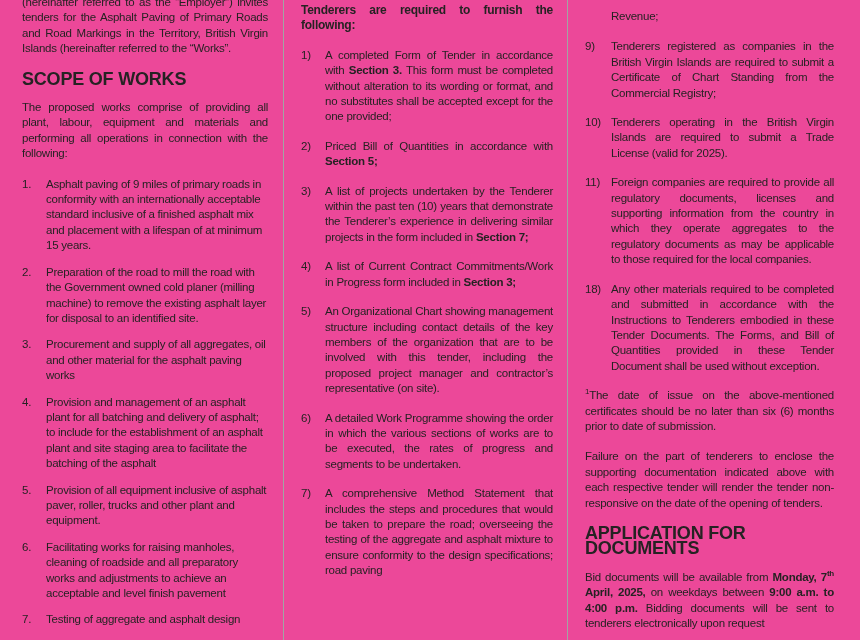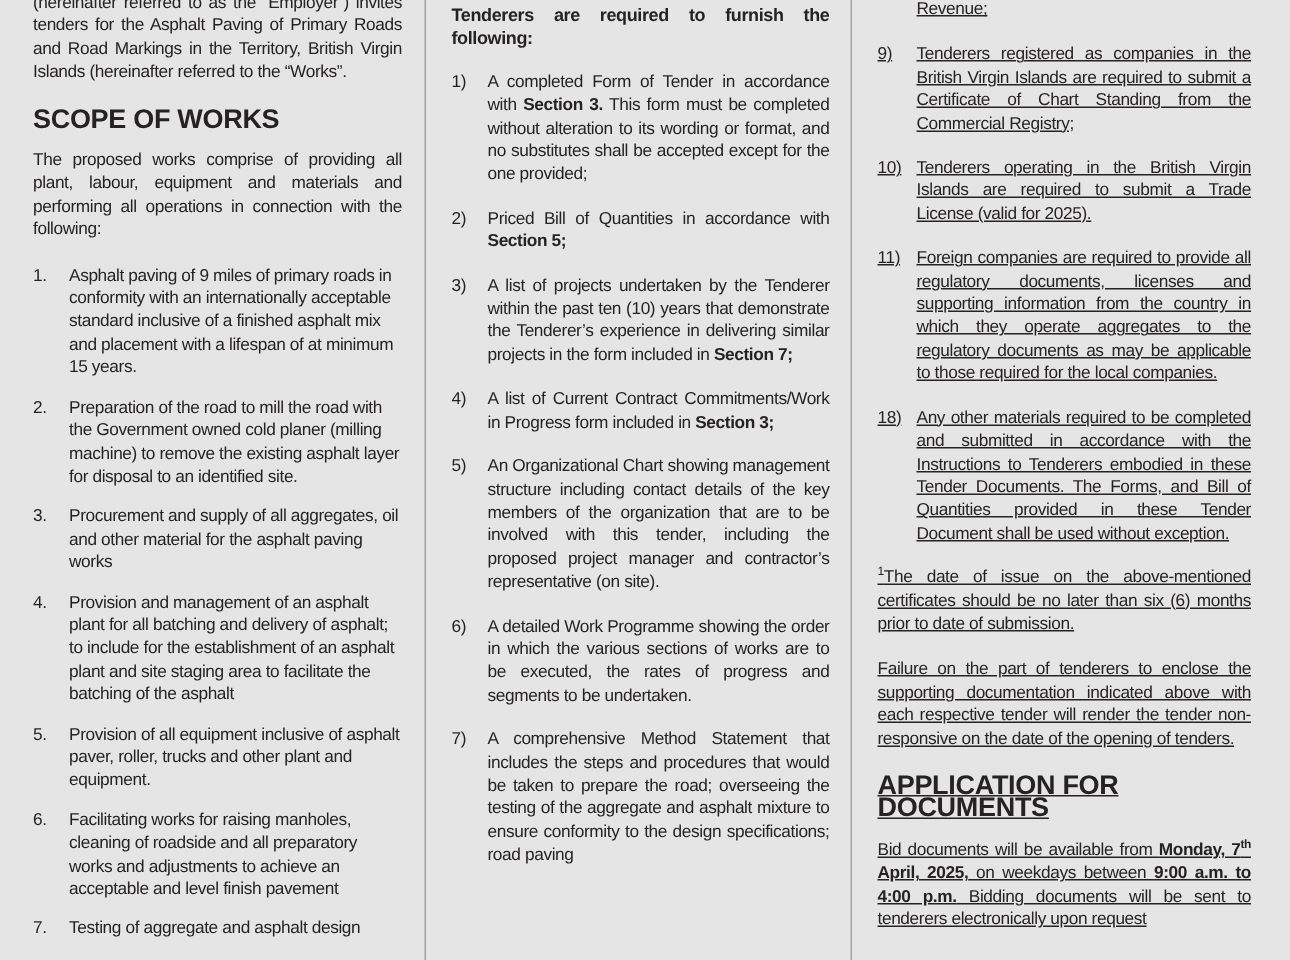--- a/index.html
+++ b/index.html
@@ -2,28 +2,28 @@
 <html><head>
 <meta charset="utf-8">
 <style>
   * { box-sizing: border-box; }
   html, body { margin: 0; padding: 0; }
   body {
     width: 860px; height: 640px; overflow: hidden;
     background: #ffffff; color: #262223;
     font-family: "Liberation Sans", sans-serif;
   }
-  .doc { display: flex; width: 860px; height: 640px; background: #e5e5e5; }
+  .doc { display: flex; width: 860px; height: 640px; background: #ec4899; }
   .col {
     font-size: 11.5px; line-height: 15.4px; letter-spacing: -0.25px;
     overflow: hidden; height: 640px;
   }
   .col1 { width: 283px; padding: 0 15px 0 22px; }
   .col2 { width: 283px; padding: 0 14px 0 17px; }
-  .col3 { width: 292px; padding: 2px 26px 0 17px; text-decoration: underline; }
+  .col3 { width: 292px; padding: 12px 26px 0 17px; }
   .col1 > :first-child { margin-top: -5px; }
   .col2 > :first-child { margin-top: 3px; }
   .col3 > :first-child { margin-top: -3px; }
   .vdivider { width: 1px; flex: none; background: #a3a3a3; height: 640px; }
 
   p { margin: 0 0 15px 0; }
   .justify { text-align: justify; }
   .heading {
     font-weight: bold; font-size: 18px; letter-spacing: -0.2px;
     margin: 0 0 13px 0;

